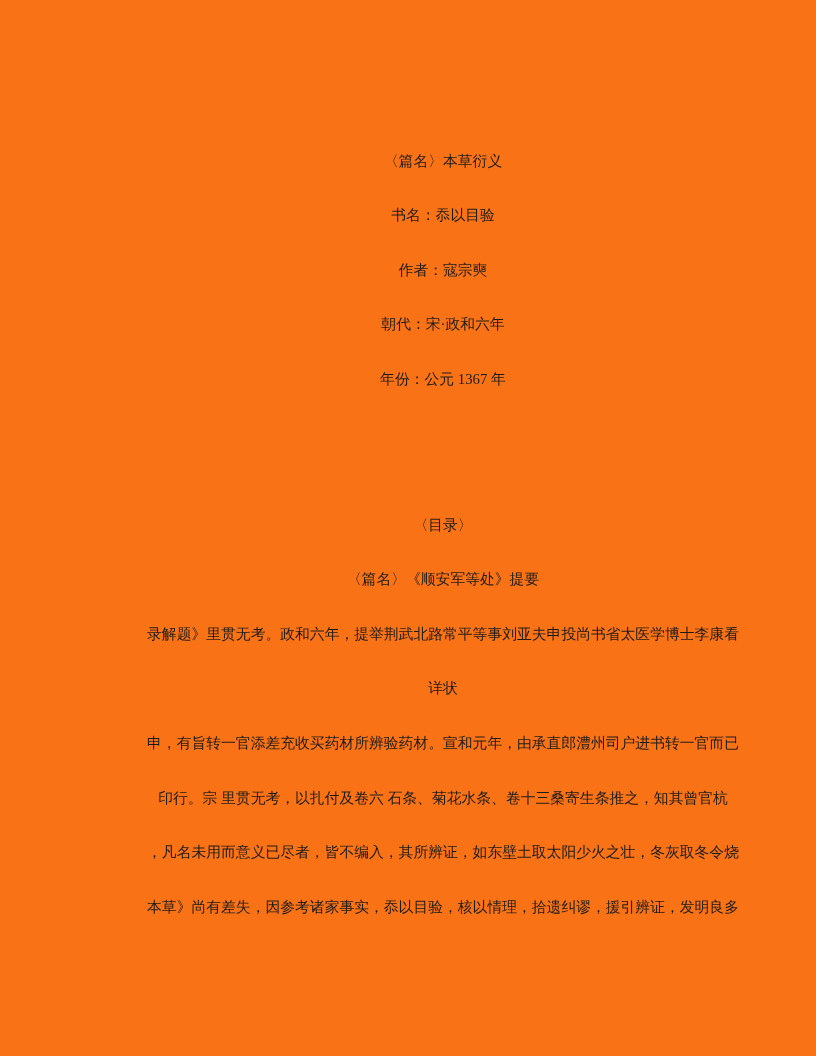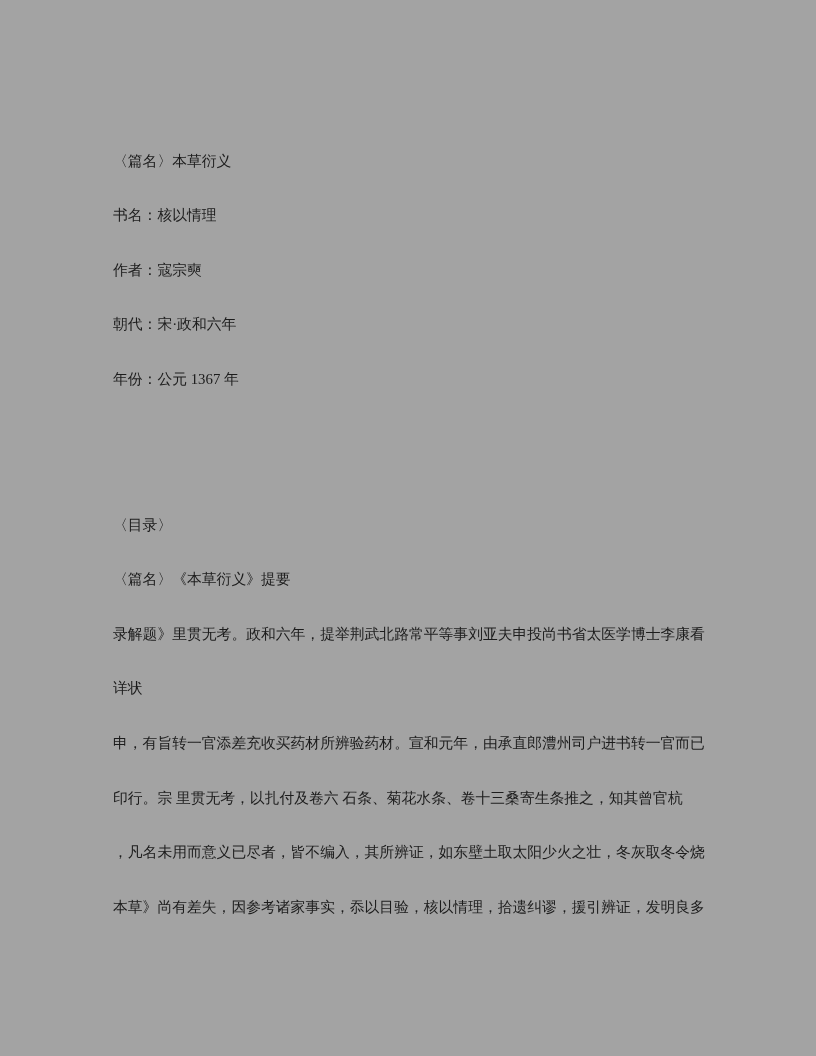--- a/index.html
+++ b/index.html
@@ -6,21 +6,22 @@
   body {
     width: 816px;
     height: 1056px;
     background: #ffffff;
     position: relative;
     overflow: hidden;
   }
   .page {
     position: absolute;
     inset: 0;
-    background: #a3a3a3;
+    background: #f97316;
+    text-align: center;
   }
   .textblock {
     position: absolute;
     left: 113px;
     top: 97px;
     width: 660px;
     font-family: "Liberation Serif", "DejaVu Serif", serif;
     font-size: 14.8px;
     line-height: 18.2px;
     letter-spacing: 0;
@@ -29,29 +30,29 @@
   }
   .ln { height: 18.2px; overflow: visible; }
 </style>
 </head>
 <body>
 
 <div class="page">
   <div class="textblock">
 
     <div class="ln">〈篇名〉本草衍义</div>
-    <div class="ln">书名：核以情理</div>
+    <div class="ln">书名：忝以目验</div>
     <div class="ln">作者：寇宗奭</div>
     <div class="ln">朝代：宋·政和六年</div>
     <div class="ln">年份：公元 1367 年</div>
 
     <div class="ln blank"></div>
 
     <div class="ln">〈目录〉</div>
-    <div class="ln">〈篇名〉《本草衍义》提要</div>
+    <div class="ln">〈篇名〉《顺安军等处》提要</div>
     <div class="ln">录解题》里贯无考。政和六年，提举荆武北路常平等事刘亚夫申投尚书省太医学博士李康看</div>
     <div class="ln">详状</div>
     <div class="ln">申，有旨转一官添差充收买药材所辨验药材。宣和元年，由承直郎澧州司户进书转一官而已</div>
     <div class="ln">印行。宗 里贯无考，以扎付及卷六 石条、菊花水条、卷十三桑寄生条推之，知其曾官杭</div>
     <div class="ln">，凡名未用而意义已尽者，皆不编入，其所辨证，如东壁土取太阳少火之壮，冬灰取冬令烧</div>
     <div class="ln">本草》尚有差失，因参考诸家事实，忝以目验，核以情理，拾遗纠谬，援引辨证，发明良多</div>
     
     
     
     

